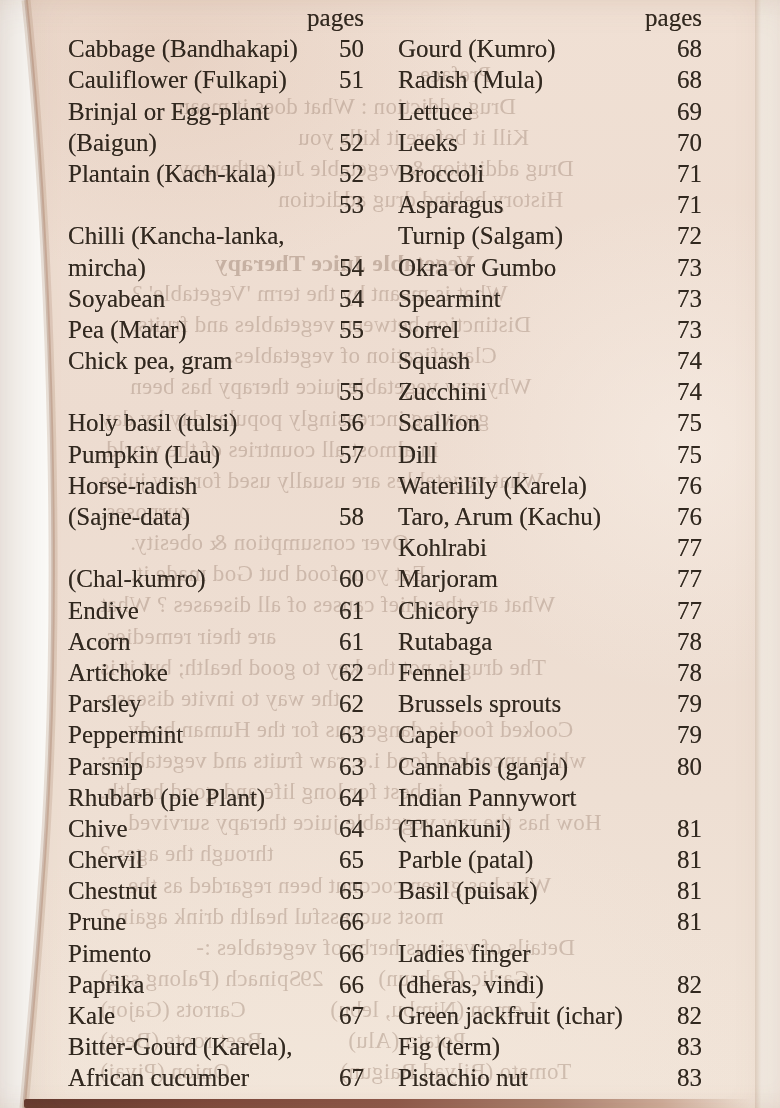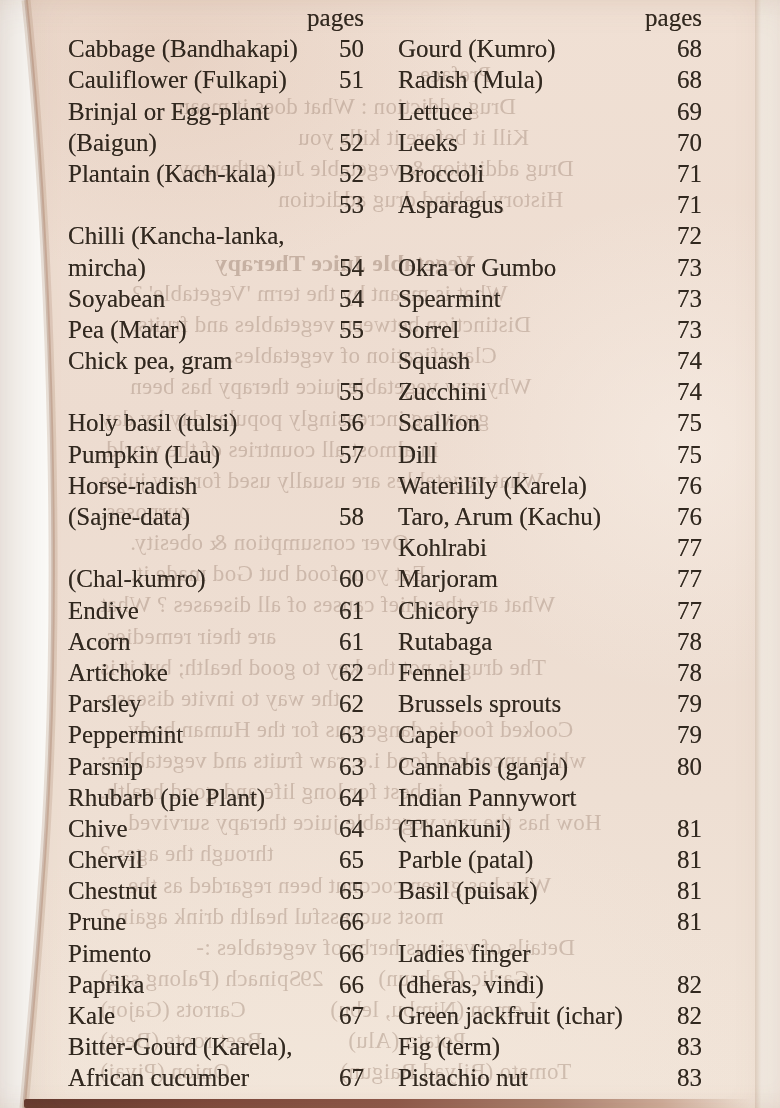--- a/index.html
+++ b/index.html
@@ -293,20 +293,21 @@
     <span class="name">Broccoli</span>
     <span class="pg">71</span>
   </div>
 
   <div class="row">
     <span class="name">Asparagus</span>
     <span class="pg">71</span>
   </div>
 
   <div class="row">
+    <span class="name">Turnip (Salgam)</span>
     <span class="pg">72</span>
   </div>
 
   <div class="row">
     <span class="name">Okra or Gumbo</span>
     <span class="pg">73</span>
   </div>
 
   <div class="row">
     <span class="name">Spearmint</span>

